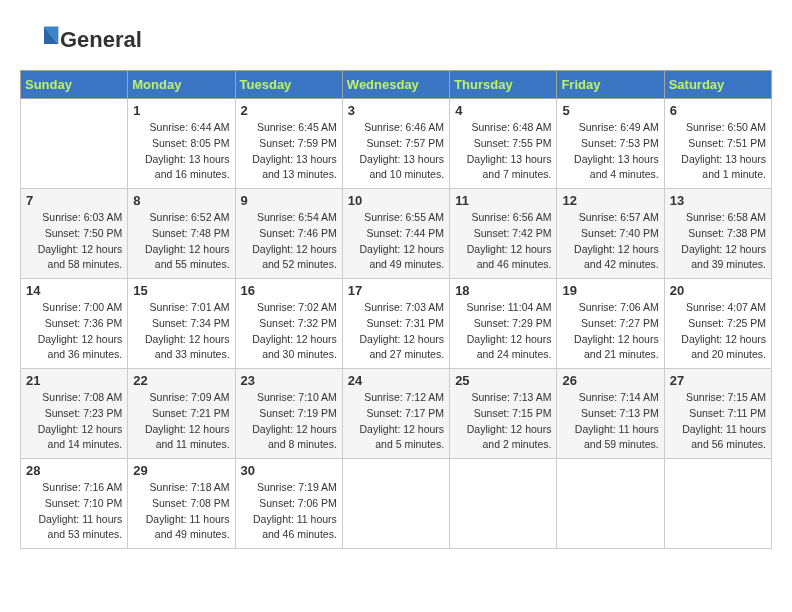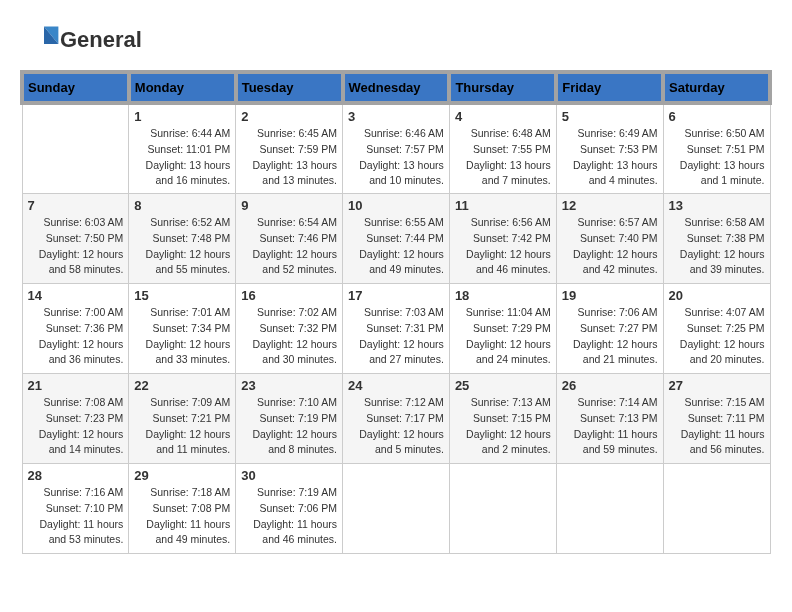--- a/index.html
+++ b/index.html
@@ -43,26 +43,26 @@
       font-size: 14px;
       color: #555;
     }
     table {
       width: 100%;
       border-collapse: collapse;
       table-layout: fixed;
     }
     thead tr th {
       background-color: #3a76c4;
-      color: #000000;
+      color: #bef264;
       font-size: 13px;
       font-weight: bold;
       padding: 6px 4px;
       text-align: left;
-      border: 4px solid #a3a3a3;
+      border: 1px solid #a3a3a3;
     }
     tbody tr td {
       border: 1px solid #ccc;
       vertical-align: top;
       padding: 4px 5px;
       font-size: 10.5px;
       color: #333;
       height: 90px;
     }
     .day-num {
@@ -109,21 +109,21 @@
         <th>Saturday</th>
       </tr>
   </thead>
   <tbody id="calendar-body">
   <tr>
         <td class="empty-cell"></td>
         <td>
           <div class="day-num">1</div>
           <div class="day-info">
             <div>Sunrise: 6:44 AM</div>
-            <div>Sunset: 11:01 PM</div>
+            <div>Sunset: 8:05 PM</div>
             <div>Daylight: 13 hours</div>
             <div>and 16 minutes.</div>
           </div>
         </td>
         <td>
           <div class="day-num">2</div>
           <div class="day-info">
             <div>Sunrise: 6:45 AM</div>
             <div>Sunset: 7:59 PM</div>
             <div>Daylight: 13 hours</div>

